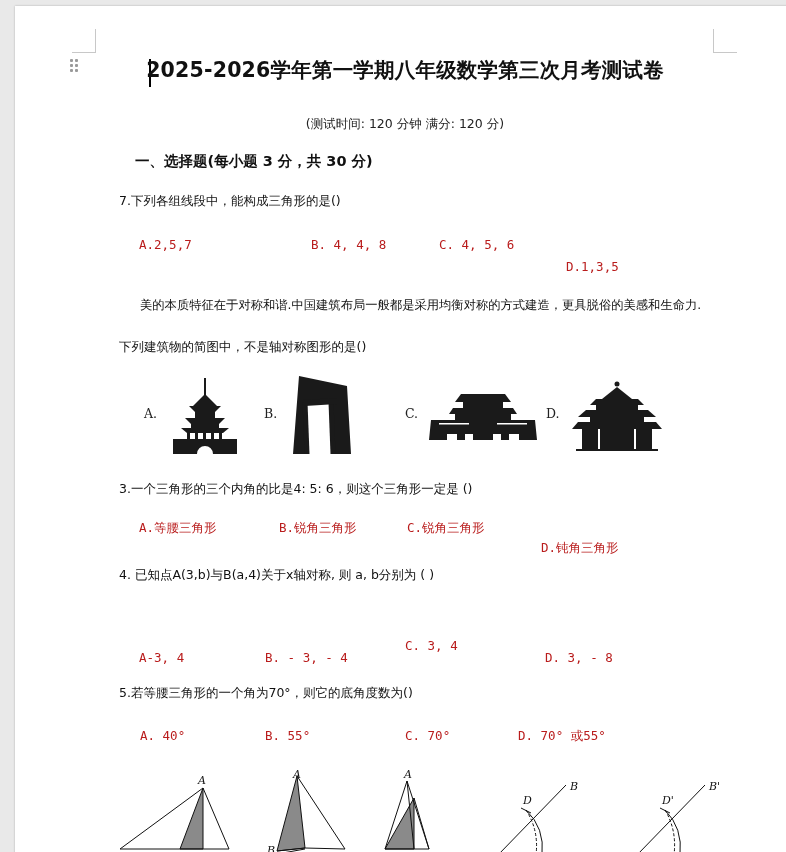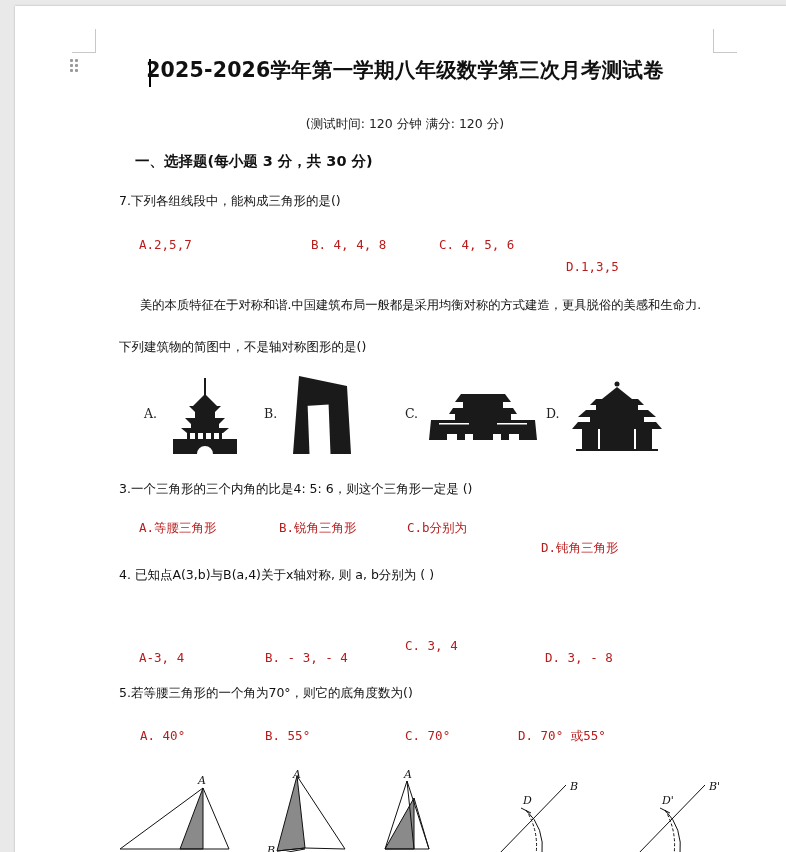--- a/index.html
+++ b/index.html
@@ -122,21 +122,21 @@
       <rect x="10" y="48" width="70" height="20"></rect>
       <rect x="4" y="68" width="82" height="2"></rect>
     </g>
     <rect x="26" y="48" width="2" height="20" fill="#fff"></rect>
     <rect x="62" y="48" width="2" height="20" fill="#fff"></rect>
   </svg>
 
   <div class="txt" style="left:104px; top:475px;">3.一个三角形的三个内角的比是4: 5: 6，则这个三角形一定是 ()</div>
   <div class="opt" style="left:124px; top:514px;">A.等腰三角形</div>
   <div class="opt" style="left:264px; top:514px;text-align:right;">B.锐角三角形</div>
-  <div class="opt" style="left:392px; top:514px;">C.b分别为</div>
+  <div class="opt" style="left:392px; top:514px;">C.锐角三角形</div>
   <div class="opt" style="left:526px; top:534px;">D.钝角三角形</div>
 
   <div class="txt" style="left:104px; top:561px;">4. 已知点A(3,b)与B(a,4)关于x轴对称, 则 a, b分别为 (      )</div>
   <div class="opt" style="left:124px; top:644px;">A-3, 4</div>
   <div class="opt" style="left:250px; top:644px;">B. - 3, - 4</div>
   <div class="opt" style="left:390px; top:632px;">C. 3, 4</div>
   <div class="opt" style="left:530px; top:644px;">D. 3, - 8</div>
 
   <div class="txt" style="left:104px; top:679px;">5.若等腰三角形的一个角为70°，则它的底角度数为()</div>
   <div class="opt" style="left:125px; top:722px;">A. 40°</div>

